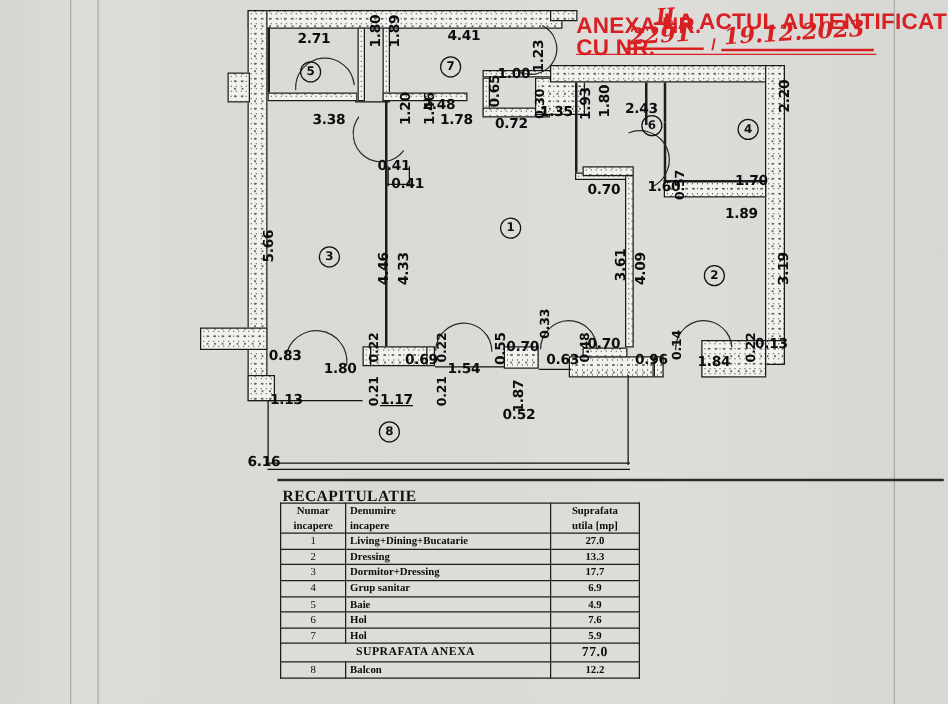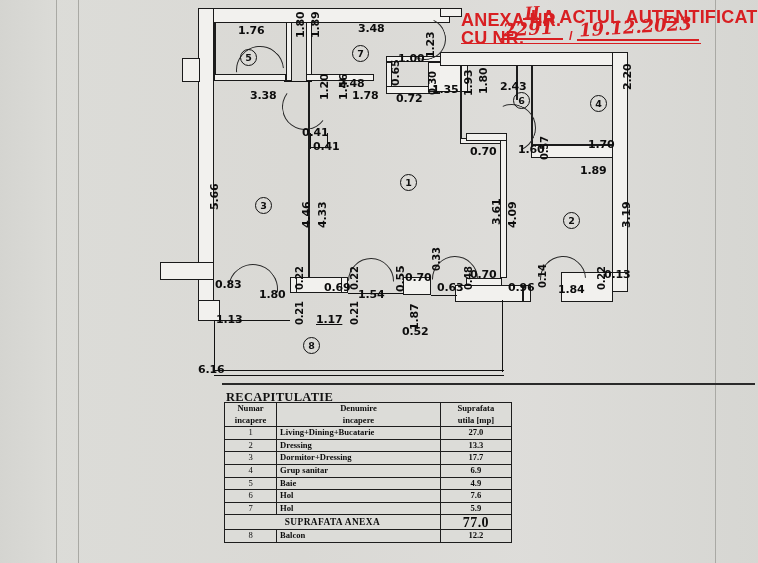--- a/index.html
+++ b/index.html
@@ -53,21 +53,21 @@
     font-weight:bold;font-size:12.5px;color:#111;letter-spacing:.3px;}
   #recap-rule{position:absolute;left:222px;top:383px;width:533px;height:1.5px;background:#2a2a2a;}
   table{position:absolute;left:224px;top:402px;width:288px;border-collapse:collapse;
         font-family:"Liberation Serif",serif;font-size:8.6px;color:#0d0d0d;background:#dcdcd8;}
   table td,table th{border:1px solid #1d1d1d;padding:0 3px;height:11.6px;line-height:11.6px;}
   th{font-weight:bold;text-align:center;height:9px;line-height:9.5px;padding:2px 2px;}
   .c-num{width:48px;text-align:center;}
   .c-name{width:170px;text-align:left;font-weight:bold;}
   .c-area{width:70px;text-align:center;font-weight:bold;}
   .sum td{font-weight:bold;text-align:center;font-size:9.4px;height:14px;letter-spacing:.4px;}
-  .sum .c-area{font-size:14px;}
+  .sum .c-area{font-size:11px;}
 </style>
 </head>
 <body>
 
 <div id="root">
   <div class="paper-tint"></div>
   <div class="page-line" style="left:56px;"></div>
   <div class="page-line" style="left:78px;"></div>
   <div class="page-line" style="left:715px;"></div>
 
@@ -160,22 +160,22 @@
 
     <div class="rnum" style="left:240px;top:49px;">5</div>
     <div class="rnum" style="left:352px;top:45px;">7</div>
     <div class="rnum" style="left:513px;top:92px;">6</div>
     <div class="rnum" style="left:590px;top:95px;">4</div>
     <div class="rnum" style="left:400px;top:174px;">1</div>
     <div class="rnum" style="left:563px;top:212px;">2</div>
     <div class="rnum" style="left:255px;top:197px;">3</div>
     <div class="rnum" style="left:303px;top:337px;">8</div>
 
-    <div class="dim" style="left:238px;top:24px;">1.76</div>
-    <div class="dim" style="left:358px;top:22px;">3.48</div>
+    <div class="dim" style="left:238px;top:24px;">2.71</div>
+    <div class="dim" style="left:358px;top:22px;">4.41</div>
     <div class="dim v" style="left:424px;top:58px;">1.23</div>
     <div class="dim" style="left:398px;top:52px;">1.00</div>
     <div class="dim v" style="left:389px;top:86px;">0.65</div>
     <div class="dim" style="left:396px;top:92px;">0.72</div>
     <div class="dim v s" style="left:427px;top:95px;">0.30</div>
     <div class="dim" style="left:432px;top:83px;">1.35</div>
     <div class="dim v" style="left:294px;top:38px;">1.80</div>
     <div class="dim v" style="left:309px;top:38px;">1.89</div>
     <div class="dim" style="left:250px;top:89px;">3.38</div>
     <div class="dim" style="left:338px;top:77px;">2.48</div>
@@ -200,21 +200,21 @@
     <div class="dim v" style="left:316px;top:228px;">4.33</div>
     <div class="dim v" style="left:490px;top:225px;">3.61</div>
     <div class="dim v" style="left:506px;top:228px;">4.09</div>
     <div class="dim v" style="left:620px;top:228px;">3.19</div>
 
     <div class="dim" style="left:215px;top:278px;">0.83</div>
     <div class="dim" style="left:216px;top:313px;">1.13</div>
     <div class="dim" style="left:259px;top:288px;">1.80</div>
     <div class="dim v s" style="left:294px;top:290px;">0.22</div>
     <div class="dim v s" style="left:294px;top:325px;">0.21</div>
-    <div class="dim" style="left:316px;top:313px;text-decoration:underline;">1.17</div>
+    <div class="dim" style="left:304px;top:313px;text-decoration:underline;">1.17</div>
     <div class="dim" style="left:324px;top:281px;">0.69</div>
     <div class="dim v s" style="left:349px;top:290px;">0.22</div>
     <div class="dim v s" style="left:349px;top:325px;">0.21</div>
     <div class="dim" style="left:358px;top:288px;">1.54</div>
     <div class="dim v" style="left:394px;top:292px;">0.55</div>
     <div class="dim" style="left:405px;top:271px;">0.70</div>
     <div class="dim v s" style="left:431px;top:271px;">0.33</div>
     <div class="dim" style="left:402px;top:312px;margin-top:13px;">0.52</div>
     <div class="dim v" style="left:408px;top:330px;">1.87</div>
     <div class="dim" style="left:437px;top:281px;">0.63</div>
@@ -231,21 +231,21 @@
   <div id="recap-rule"></div>
   <div id="recap-title">RECAPITULATIE</div>
 
   <table>
     <thead>
       <tr>
         <th class="c-num">
           <div>Numar</div>
           <div>incapere</div>
         </th>
-        <th class="c-name" style="text-align:center">
+        <th class="c-name" style="">
           <div>Denumire</div>
           <div>incapere</div>
         </th>
         <th class="c-area">
           <div>Suprafata</div>
           <div>utila [mp]</div>
         </th>
       </tr>
     </thead>
     <tbody>

